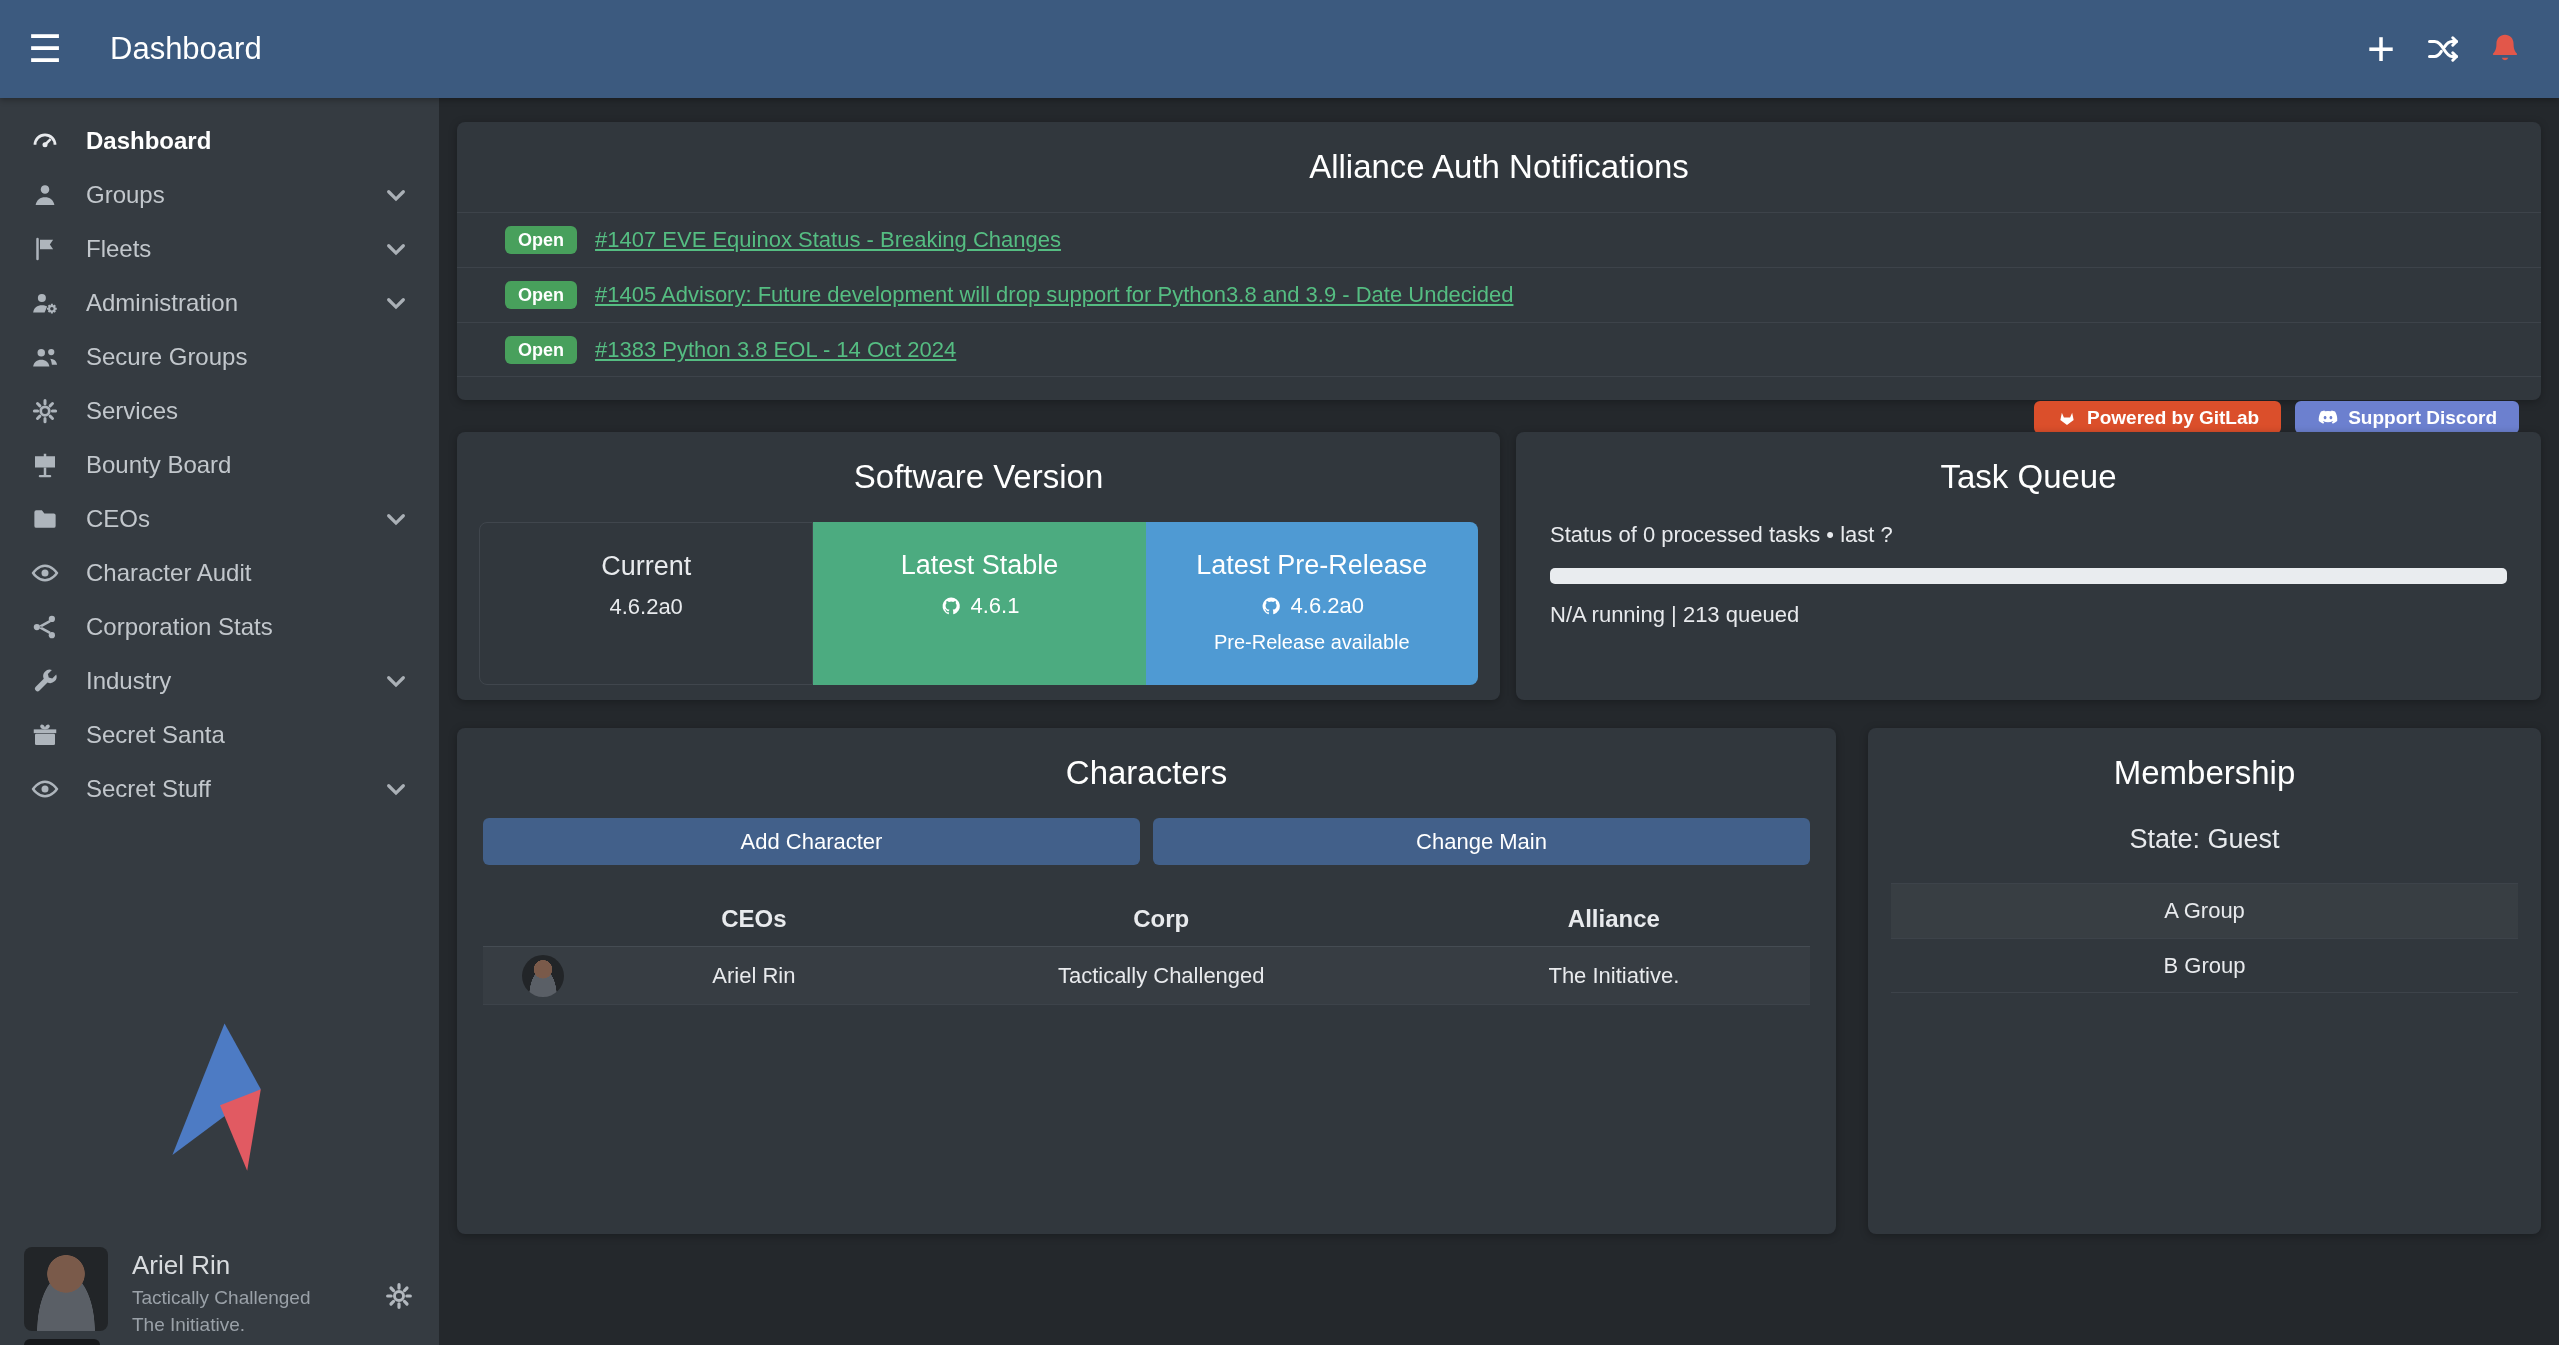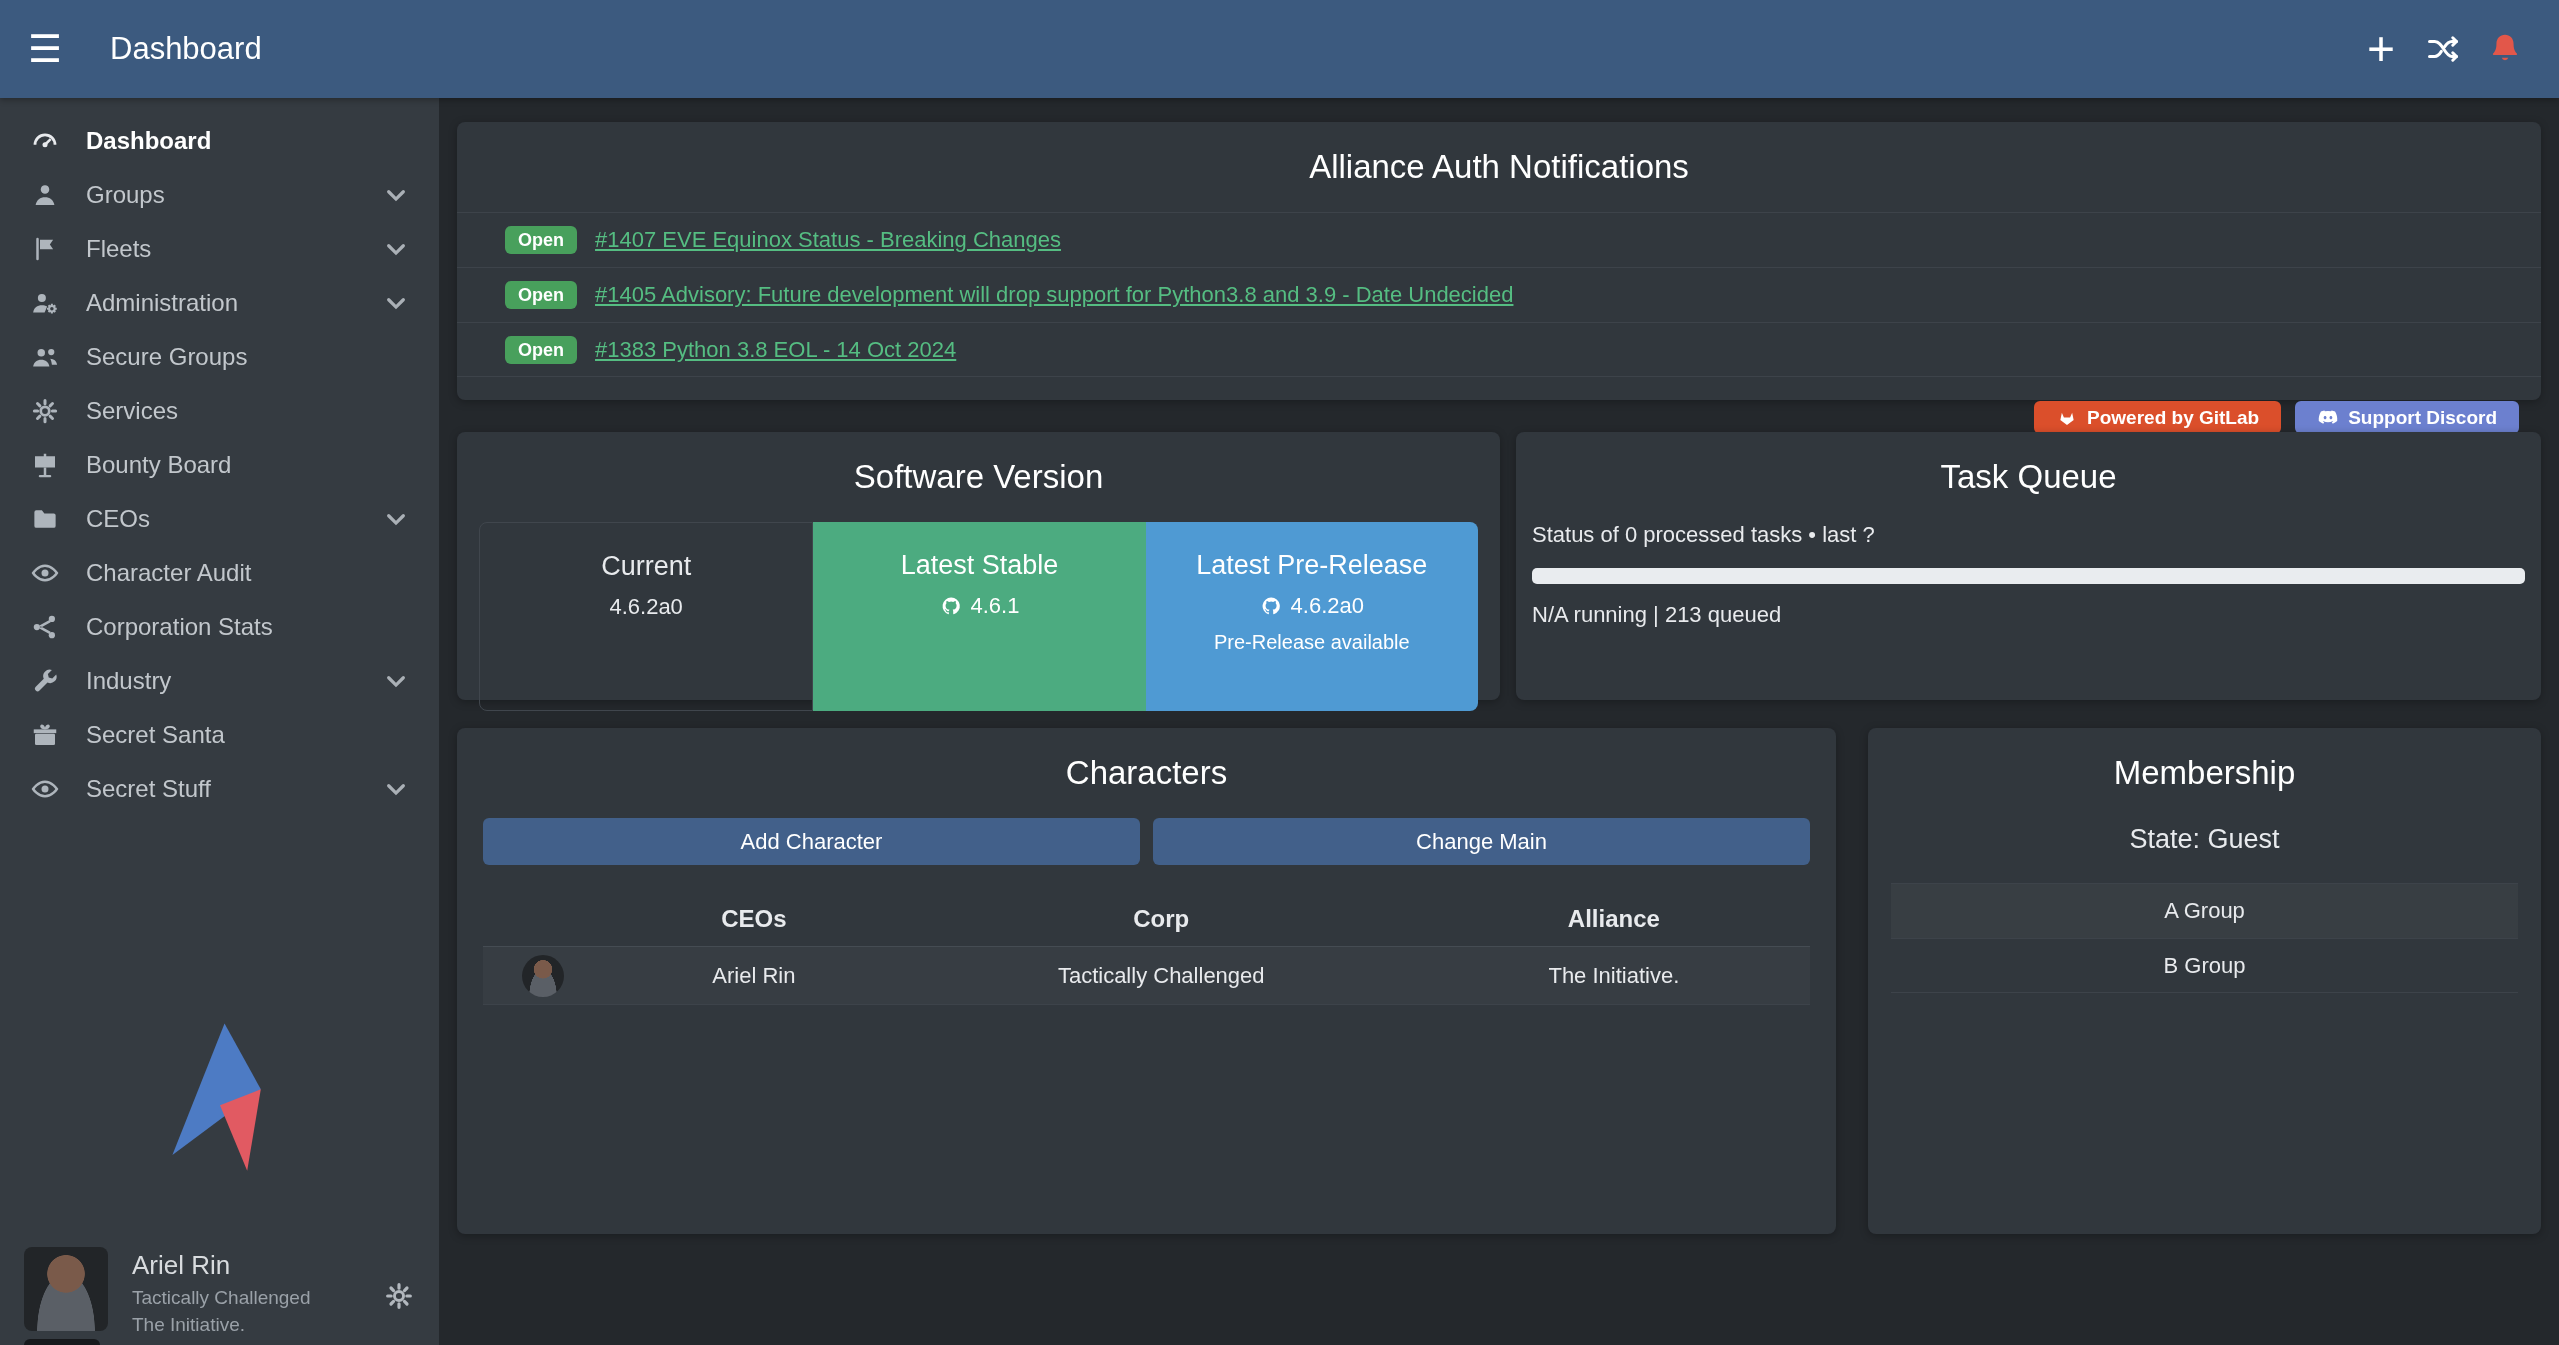--- a/index.html
+++ b/index.html
@@ -90,31 +90,31 @@
   }
   .pill svg { width:22px; height:19px; }
   .pill-gitlab { background:#db4f2b; }
   .pill-discord { background:#6c80cf; }
   
   .row2 { display:flex; gap:16px; margin-top:32px; }
   .sv-card { width:1043px; height:268px; flex:none; }
   .tq-card { flex:1; height:268px; }
   .sv-boxes { display:flex; margin:0 22px; }
   .sv-box {
-    flex:1; height:189px; display:flex; flex-direction:column; align-items:center;
+    flex:1; height:163px; display:flex; flex-direction:column; align-items:center;
     padding-top:28px; gap:12px;
   }
   .sv-box-label { font-size:27px; font-weight:500; }
   .sv-version { font-size:22px; display:flex; align-items:center; gap:9px; }
   .sv-version svg { width:22px; height:22px; }
   .sv-current { border:1px solid #40464d; border-radius:8px 0 0 8px; color:#e8eaed; }
   .sv-stable { background:#4cab80; color:#fff; }
   .sv-pre { background:#4f9ad3; color:#fff; border-radius:0 8px 8px 0; }
   .sv-note { font-size:20px; }
-  .tq-body { padding:0 16px; }
+  .tq-body { padding:0 34px; }
   .tq-status { font-size:22px; color:#e8eaed; }
   .progress { height:16px; background:#e9ecef; border-radius:5px; margin:20px 0 18px; overflow:hidden; }
   .progress-fill { height:100%; width:0%; background:#4cab80; }
   .tq-queue { font-size:22px; }
   
   .row3 { display:flex; gap:32px; margin-top:28px; }
   .chars-card { width:1379px; height:506px; flex:none; }
   .mem-card { flex:1; height:506px; }
   .btn-row { display:flex; gap:13px; margin:0 26px 26px; }
   .btn {

